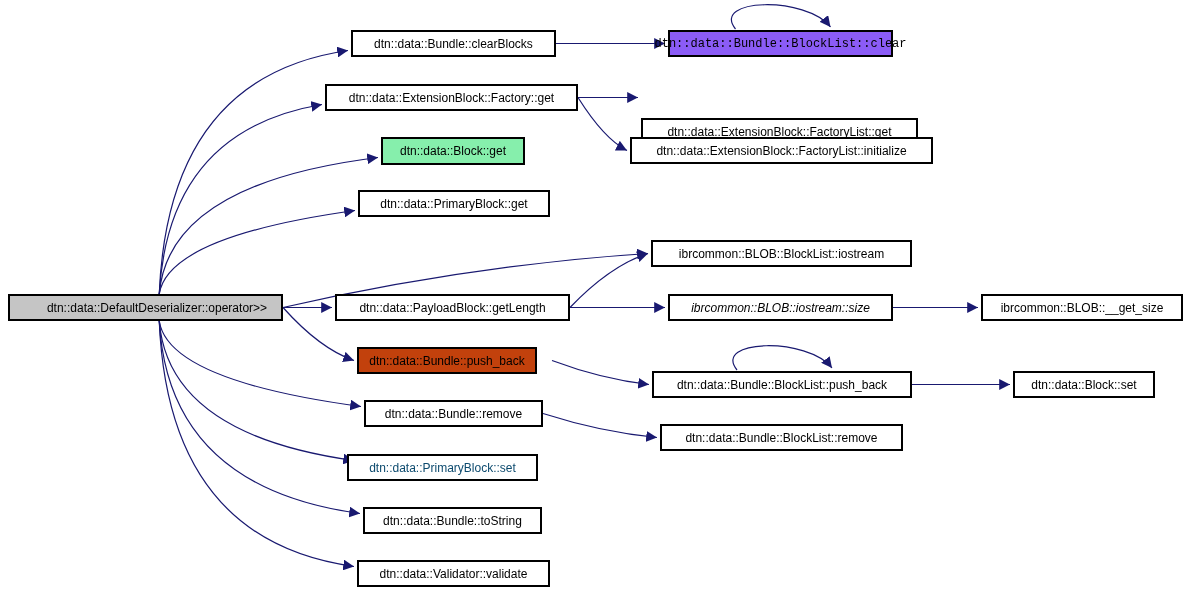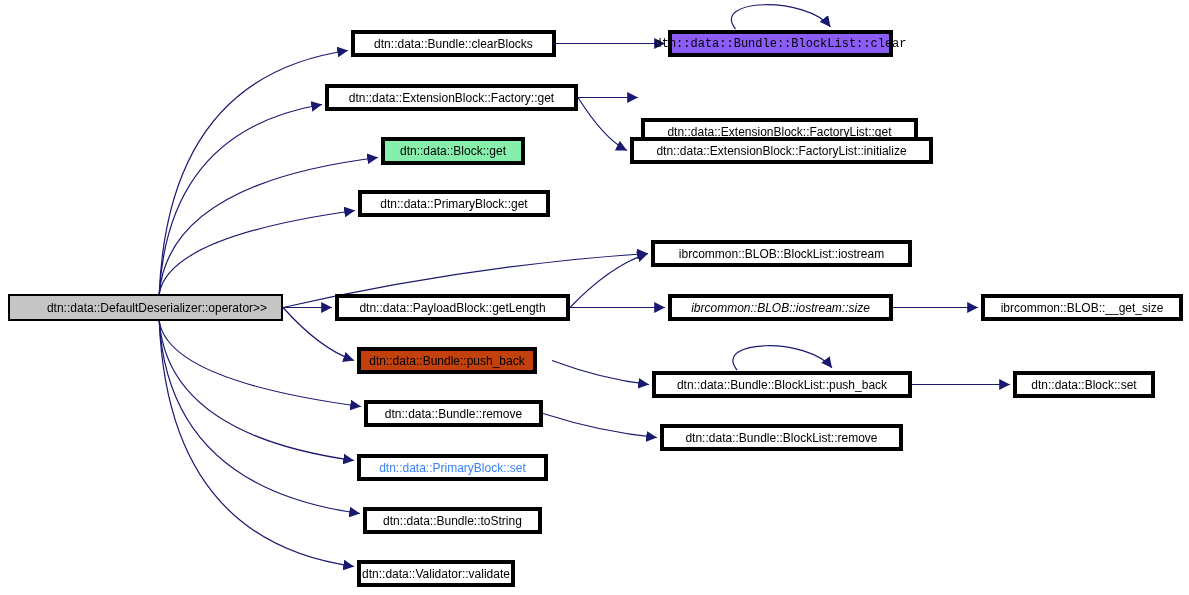--- a/index.html
+++ b/index.html
@@ -9,21 +9,21 @@
     background:#ffffff;
     overflow:hidden;
     font-family:"Liberation Sans", sans-serif;
   }
   svg.edge-layer{position:absolute;left:0;top:0;width:1189px;height:595px;}
   .edge{fill:none;stroke-width:1.2px;}
   .node{
     position:absolute;
     display:flex;align-items:center;justify-content:center;
     box-sizing:border-box;
-    border:4px solid #f9a8d4;
+    border:2px solid #f9a8d4;
     font-size:12px;
     color:#000000;
     white-space:nowrap;
     cursor:pointer;
   }
   .node.highlighted{border-width:2px;cursor:default;padding-left:23px;}
 </style>
 </head>
 <body>
 
@@ -70,17 +70,17 @@
       <div class="node" style="left: 358px; top: 190px; width: 192px; height: 27px; background: rgb(255, 255, 255); border-color: rgb(0, 0, 0); color: rgb(0, 0, 0);">dtn::data::PrimaryBlock::get</div>
       <div class="node" style="left: 651px; top: 240px; width: 261px; height: 27px; background: rgb(255, 255, 255); border-color: rgb(0, 0, 0); color: rgb(0, 0, 0);">ibrcommon::BLOB::BlockList::iostream</div>
       <div class="node" style="left: 335px; top: 294px; width: 235px; height: 27px; background: rgb(255, 255, 255); border-color: rgb(0, 0, 0); color: rgb(0, 0, 0);">dtn::data::PayloadBlock::getLength</div>
       <div class="node" style="left: 668px; top: 294px; width: 225px; height: 27px; background: rgb(255, 255, 255); border-color: rgb(0, 0, 0); color: rgb(0, 0, 0); font-style: italic;">ibrcommon::BLOB::iostream::size</div>
       <div class="node" style="left: 981px; top: 294px; width: 202px; height: 27px; background: rgb(255, 255, 255); border-color: rgb(0, 0, 0); color: rgb(0, 0, 0);">ibrcommon::BLOB::__get_size</div>
       <div class="node" style="left: 357px; top: 347px; width: 180px; height: 27px; background: #c2410c; border-color: rgb(0, 0, 0); color: rgb(0, 0, 0);">dtn::data::Bundle::push_back</div>
       <div class="node" style="left: 652px; top: 371px; width: 260px; height: 27px; background: rgb(255, 255, 255); border-color: rgb(0, 0, 0); color: rgb(0, 0, 0);">dtn::data::Bundle::BlockList::push_back</div>
       <div class="node" style="left: 1013px; top: 371px; width: 142px; height: 27px; background: rgb(255, 255, 255); border-color: rgb(0, 0, 0); color: rgb(0, 0, 0);">dtn::data::Block::set</div>
       <div class="node" style="left: 364px; top: 400px; width: 179px; height: 27px; background: rgb(255, 255, 255); border-color: rgb(0, 0, 0); color: rgb(0, 0, 0);">dtn::data::Bundle::remove</div>
       <div class="node" style="left: 660px; top: 424px; width: 243px; height: 27px; background: rgb(255, 255, 255); border-color: rgb(0, 0, 0); color: rgb(0, 0, 0);">dtn::data::Bundle::BlockList::remove</div>
-      <div class="node" style="left: 357px; top: 454px; width: 191px; height: 27px; background: rgb(255, 255, 255); border-color: rgb(0, 0, 0); color: #3b82f6;">dtn::data::PrimaryBlock::set</div>
+      <div class="node" style="left: 347px; top: 454px; width: 191px; height: 27px; background: rgb(255, 255, 255); border-color: rgb(0, 0, 0); color: #0c4a6e;">dtn::data::PrimaryBlock::set</div>
       <div class="node" style="left: 363px; top: 507px; width: 179px; height: 27px; background: rgb(255, 255, 255); border-color: rgb(0, 0, 0); color: rgb(0, 0, 0);">dtn::data::Bundle::toString</div>
-      <div class="node" style="left: 357px; top: 560px; width: 158px; height: 27px; background: rgb(255, 255, 255); border-color: rgb(0, 0, 0); color: rgb(0, 0, 0);">dtn::data::Validator::validate</div>
+      <div class="node" style="left: 357px; top: 560px; width: 193px; height: 27px; background: rgb(255, 255, 255); border-color: rgb(0, 0, 0); color: rgb(0, 0, 0);">dtn::data::Validator::validate</div>
     </div>
 </div>
 
 </body></html>

